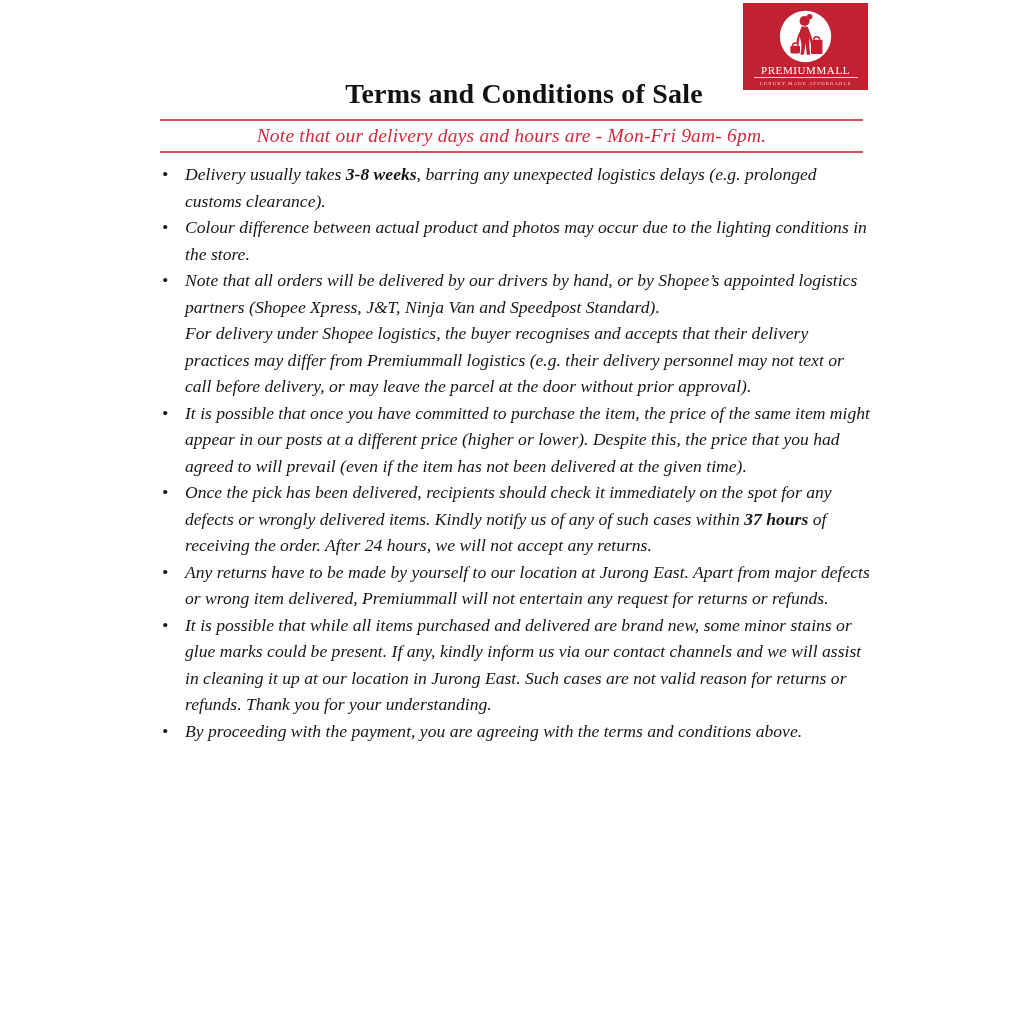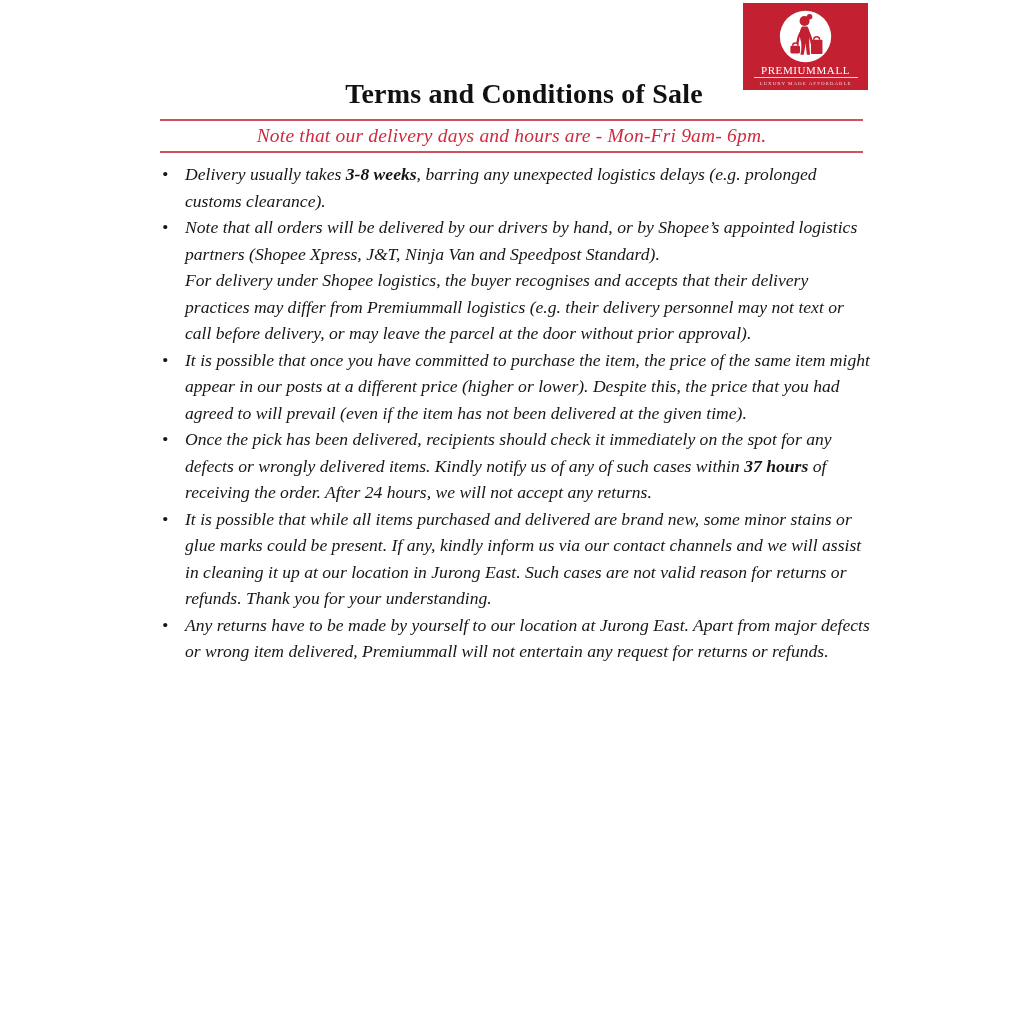--- a/index.html
+++ b/index.html
@@ -100,20 +100,22 @@
   </div>
 
   <h1 class="doc-title">Terms and Conditions of Sale</h1>
 
   <div class="notice-band">
     <span class="notice-text">Note that our delivery days and hours are - Mon-Fri 9am- 6pm.</span>
   </div>
 
   <ul class="terms-list">
       <li class="term-item"><span>Delivery usually takes </span><span class="bold">3-8 weeks</span><span>, barring any unexpected logistics delays (e.g. prolonged customs clearance).</span></li>
+      <li class="term-item"><span>Colour difference between actual product and photos may occur due to the lighting conditions in the store.</span></li>
       <li class="term-item"><span>Note that all orders will be delivered by our drivers by hand, or by Shopee’s appointed logistics partners (Shopee Xpress, J&amp;T, Ninja Van and Speedpost Standard).</span><br><span>For delivery under Shopee logistics, the buyer recognises and accepts that their delivery practices may differ from Premiummall logistics (e.g. their delivery personnel may not text or call before delivery, or may leave the parcel at the door without prior approval).</span></li>
       <li class="term-item"><span>It is possible that once you have committed to purchase the item, the price of the same item might appear in our posts at a different price (higher or lower). Despite this, the price that you had agreed to will prevail (even if the item has not been delivered at the given time).</span></li>
       <li class="term-item"><span>Once the pick has been delivered, recipients should check it immediately on the spot for any defects or wrongly delivered items. Kindly notify us of any of such cases within </span><span class="bold">37 hours</span><span> of receiving the order. After 24 hours, we will not accept any returns.</span></li>
+      <li class="term-item"><span>Any returns have to be made by yourself to our location at Jurong East. Apart from major defects or wrong item delivered, Premiummall will not entertain any request for returns or refunds.</span></li>
       <li class="term-item"><span>It is possible that while all items purchased and delivered are brand new, some minor stains or glue marks could be present. If any, kindly inform us via our contact channels and we will assist in cleaning it up at our location in Jurong East. Such cases are not valid reason for returns or refunds. Thank you for your understanding.</span></li>
-      <li class="term-item"><span>Any returns have to be made by yourself to our location at Jurong East. Apart from major defects or wrong item delivered, Premiummall will not entertain any request for returns or refunds.</span></li>
+      <li class="term-item"><span>By proceeding with the payment, you are agreeing with the terms and conditions above.</span></li>
     </ul>
 
 </div>
 
 </body></html>

